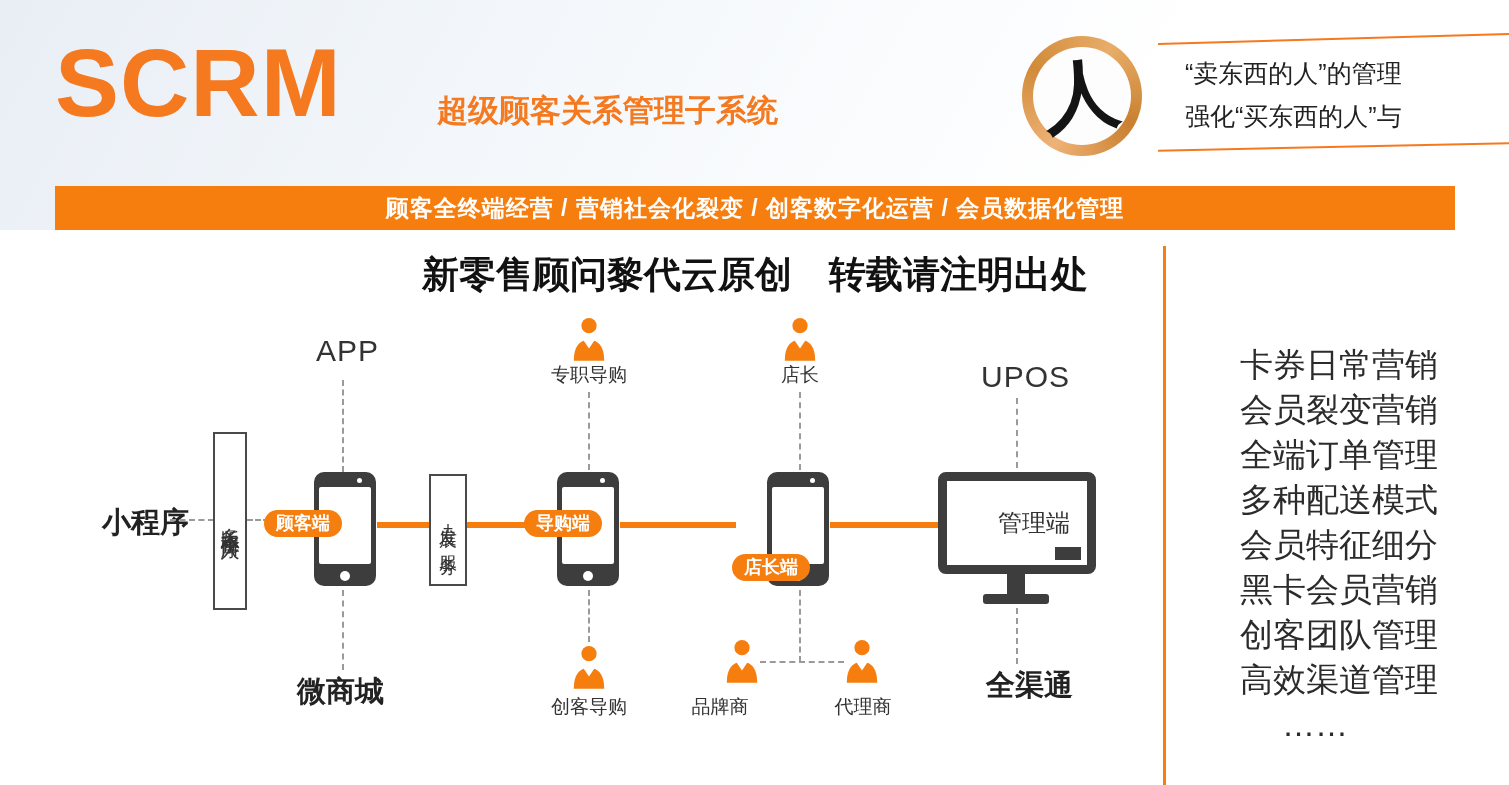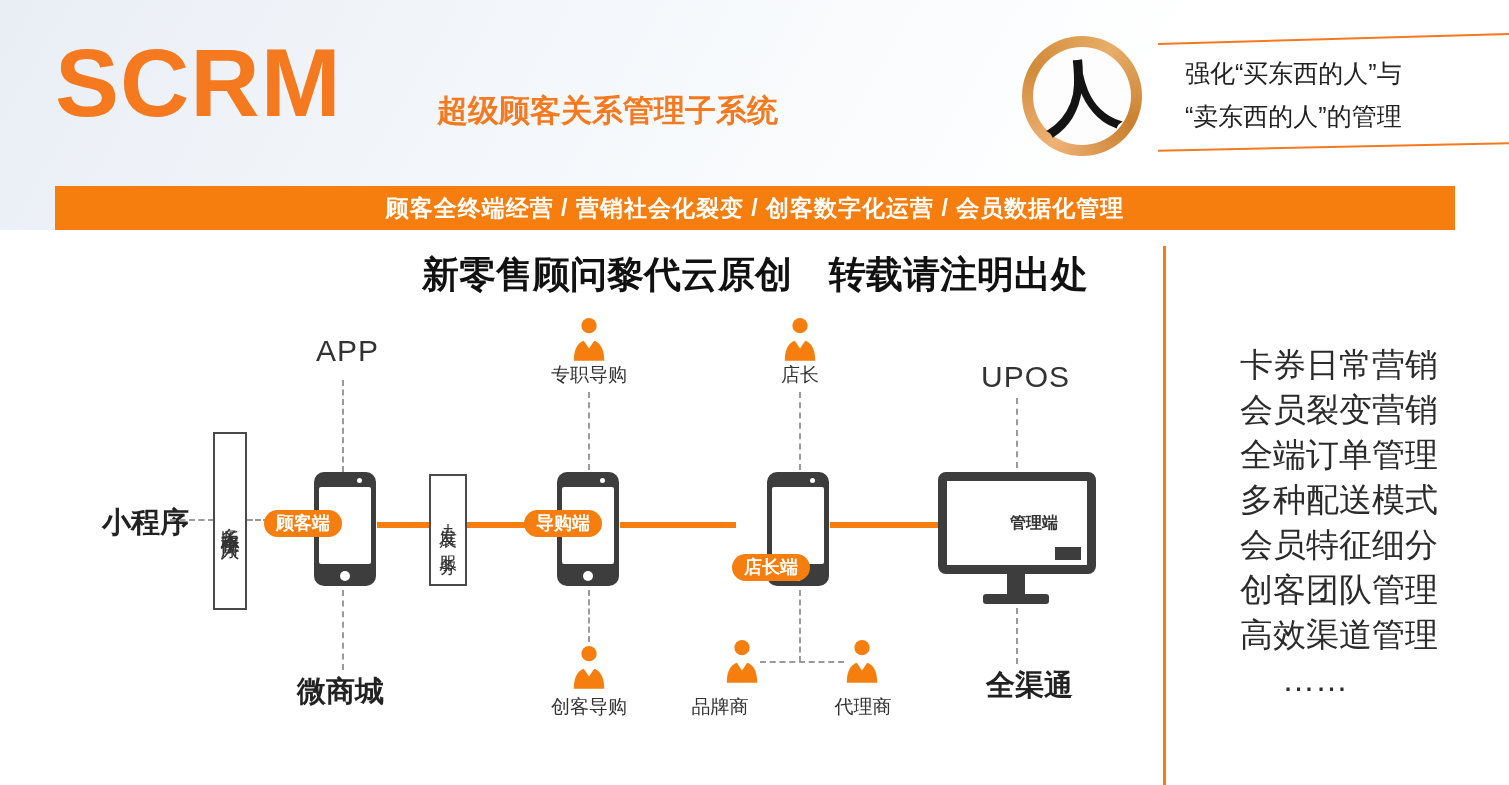--- a/index.html
+++ b/index.html
@@ -71,21 +71,21 @@
           background:#f57e0e; color:#fff; font-size:18px; font-weight:700; border-radius:14px; z-index:5; }
 
   
   .person { position:absolute; width:38px; height:46px; }
   .person svg { width:100%; height:100%; display:block; }
 
   
   .monitor { position:absolute; left:938px; top:472px; width:158px; height:102px;
              border:9px solid #3d3d3d; border-radius:8px; background:#fff;
              display:flex; align-items:center; justify-content:center; }
-  .monitor-label { font-size:16px; font-weight:700; color:#333;margin-left:34px; }
+  .monitor-label { font-size:24px; font-weight:400; color:#333;margin-left:34px; }
   .monitor-notch { position:absolute; right:6px; bottom:5px; width:26px; height:13px; background:#3d3d3d; }
   .monitor-neck { position:absolute; left:1007px; top:574px; width:18px; height:22px; background:#3d3d3d; }
   .monitor-base { position:absolute; left:983px; top:594px; width:66px; height:10px; background:#3d3d3d; border-radius:3px; }
 
   
   .side-divider { position:absolute; left:1163px; top:246px; width:3px; height:539px; background:#f57e0e; }
   .side-list { position:absolute; left:1240px; top:342px; }
   .side-item { font-size:33px; color:#2b2b2b; height:45px; line-height:45px; }
   .side-item:last-child { padding-left:42px; }
 </style>
@@ -98,22 +98,22 @@
   <div class="scrm">SCRM</div>
   <div class="subtitle">超级顾客关系管理子系统</div>
   <div class="emblem">
     <div class="emblem-inner">
       <span class="emblem-char">人</span>
     </div>
   </div>
   <div class="rule rule-top"></div>
   <div class="rule rule-bottom"></div>
   <div class="tagline">
+    <div>“卖东西的人”的管理</div>
     <div>强化“买东西的人”与</div>
-    <div>“卖东西的人”的管理</div>
   </div>
 
   <div class="banner">顾客全终端经营 / 营销社会化裂变 / 创客数字化运营 / 会员数据化管理</div>
 
   <div class="diagram-title">新零售顾问黎代云原创　转载请注明出处</div>
 
   <div class="lbl lbl-mini">小程序</div>
   <div class="dash-h" style="left:170px;top:519px;width:44px;"></div>
   <div class="vbox vbox-entry">
     <span class="vtext">多版本小程序入口</span>
@@ -214,17 +214,18 @@
   <div class="dash-v" style="left:1016px;top:608px;height:56px;"></div>
   <div class="lbl lbl-omni">全渠通</div>
 
   <div class="side-divider"></div>
   <div class="side-list">
     <div class="side-item">卡券日常营销</div>
     <div class="side-item">会员裂变营销</div>
     <div class="side-item">全端订单管理</div>
     <div class="side-item">多种配送模式</div>
     <div class="side-item">会员特征细分</div>
+    <div class="side-item">黑卡会员营销</div>
     <div class="side-item">创客团队管理</div>
     <div class="side-item">高效渠道管理</div>
     <div class="side-item">……</div>
   </div>
 </div>
 
 </body></html>

